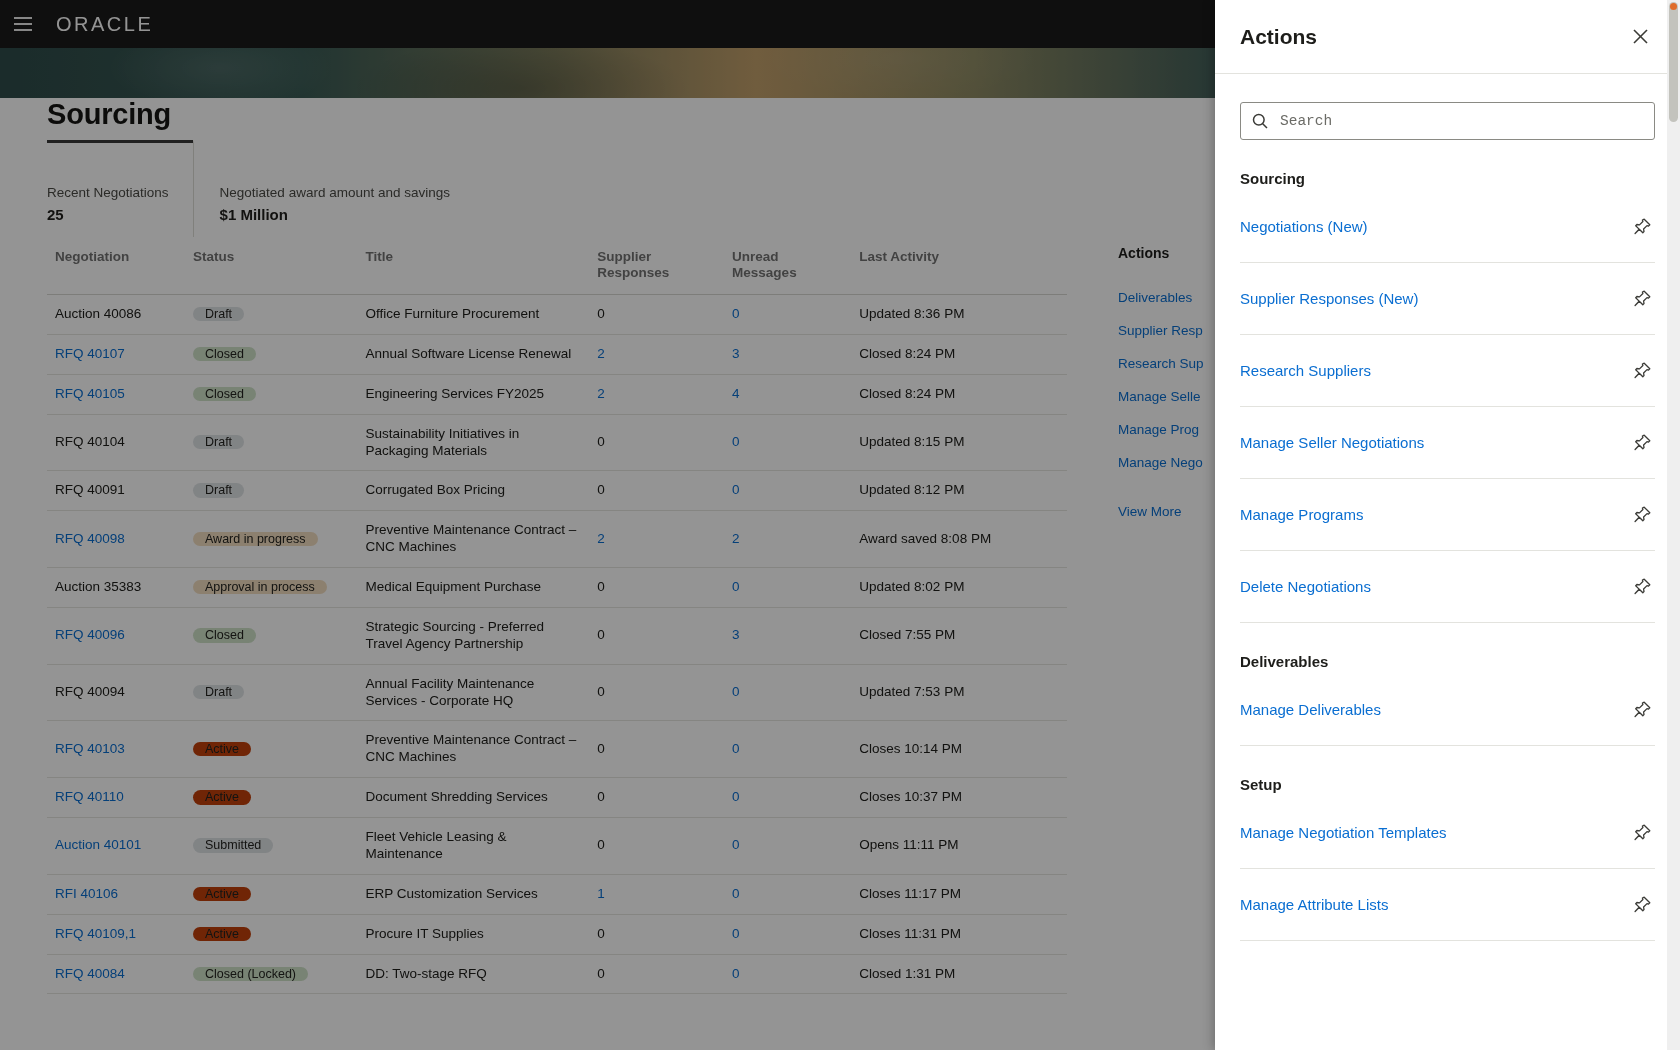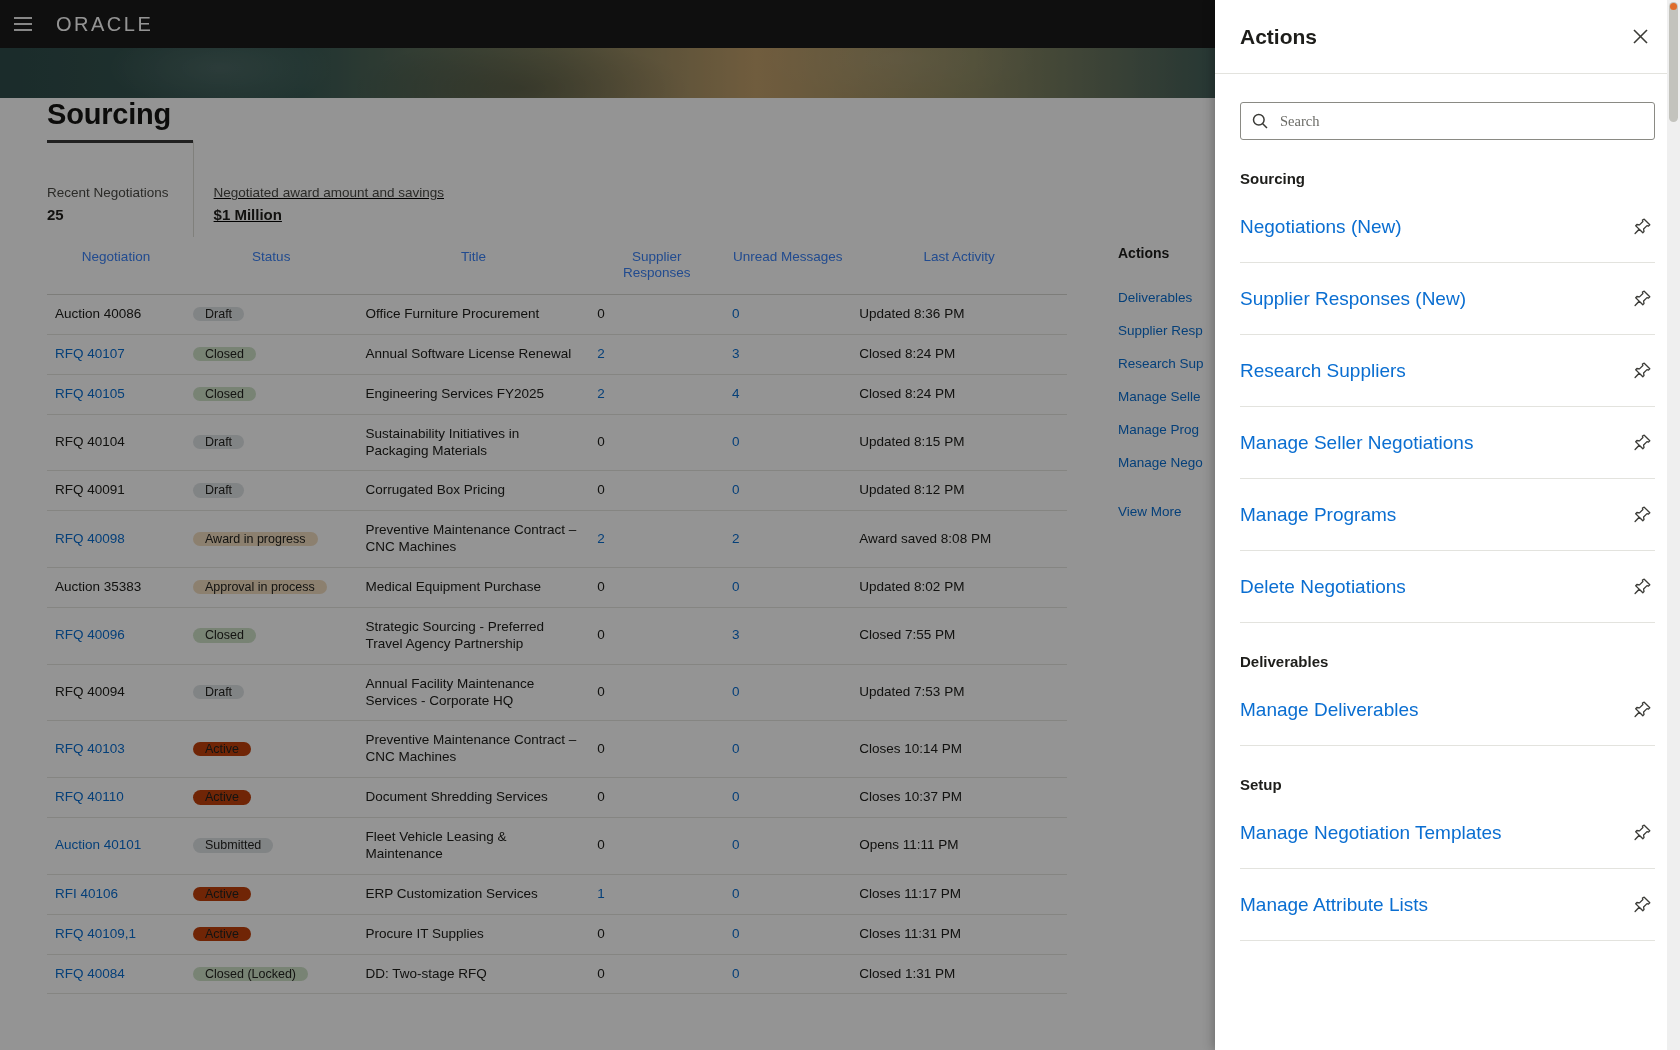--- a/index.html
+++ b/index.html
@@ -75,43 +75,42 @@
     position: absolute; top: 42px; left: 47px;
     display: flex;
   }
   .infolet {
     padding: 14px 24px 14px 0;
     border-top: 3px solid transparent;
   }
   .infolet.selected { border-top: 3px solid #3a3a3a; }
   .infolet + .infolet {
     border-left: 1px solid #dcdcd6;
-    padding-left: 20px;
+    padding-left: 26px;
     margin-left: 0;
-    text-decoration: underline;
   }
   .infolet .label { font-size: 13.5px; color: #4a4a45; margin-bottom: 6px; margin-top: 28px; }
   .infolet .value { font-size: 15px; font-weight: bold; color: #201f1c; }
 
   
   .table-wrap {
     position: absolute; top: 147px; left: 47px;
     width: 1020px;
   }
   table.neg {
     border-collapse: collapse;
     width: 1020px;
     font-size: 13.5px;
     color: #20201d;
   }
   table.neg th {
-    text-align: center;
+    text-align: left;
     font-size: 13.5px;
-    font-weight: normal;
-    color: #3b82f6;
+    font-weight: bold;
+    color: #737373;
     padding: 4px 8px 14px 8px;
     vertical-align: top;
     border-bottom: 1px solid #d8d8d2;
     line-height: 1.15;
   }
   table.neg td {
     padding: 11px 8px;
     border-bottom: 1px solid #e6e6e1;
     vertical-align: middle;
     line-height: 1.25;
@@ -202,38 +201,38 @@
     display: flex; align-items: center;
     padding: 0 10px;
   }
   .search-box .mag {
     width: 18px; height: 18px; margin-right: 9px; flex: 0 0 auto;
     color: #4a4a45;
   }
   .search-box input {
     border: 0; outline: 0; width: 100%;
     font-size: 14.5px; color: #1d1d1a;
-    font-family: Liberation Serif, serif;
+    font-family: Liberation Mono, monospace;
     background: transparent;
   }
   .search-box input::placeholder { color: #6b6b66; }
 
   .grp-title {
     font-size: 15px; font-weight: bold; color: #1d1d1a;
     margin-top: 30px; margin-bottom: 4px;
   }
 
   .act-row {
     height: 72px;
     display: flex; align-items: center;
     border-bottom: 1px solid #e3e3de;
   }
   .act-row .lbl {
     flex: 1 1 auto;
-    font-size: 19px;
+    font-size: 15px;
     color: #0a6ed1;
     cursor: pointer;
   }
   .pin {
     width: 26px; height: 26px; flex: 0 0 auto;
     display: flex; align-items: center; justify-content: center;
     cursor: pointer; color: #3b3b37;
   }
 
   

